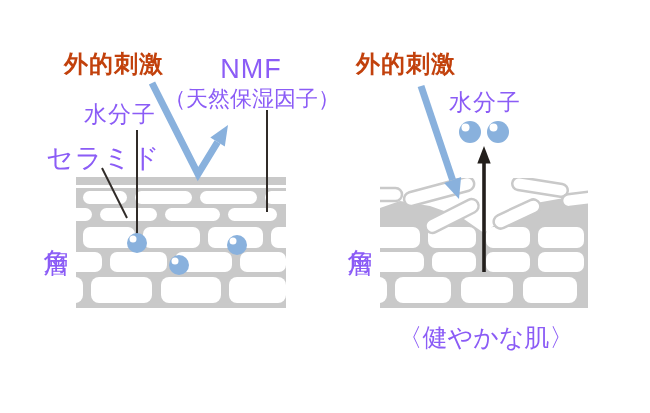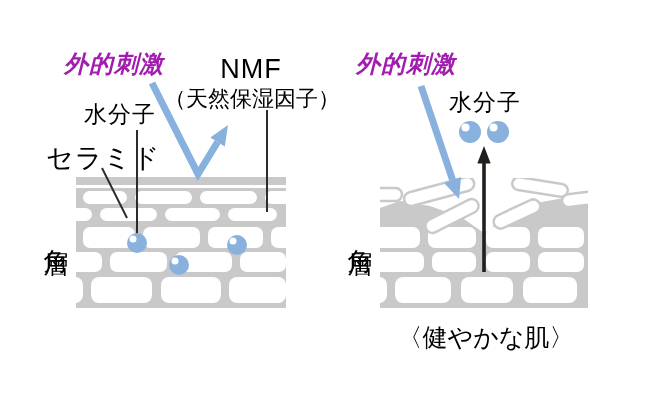--- a/index.html
+++ b/index.html
@@ -1,22 +1,22 @@
 <!DOCTYPE html>
 <html><head>
 <meta charset="utf-8">
 <style>
   html,body{margin:0;padding:0;background:#ffffff;}
   .stage{
     position:relative;width:650px;height:413px;background:#ffffff;overflow:hidden;
     font-family:"Liberation Sans","DejaVu Sans",sans-serif;color:#302B28;
   }
   .stage svg{position:absolute;left:0;top:0;}
-  .lbl{position:absolute;white-space:nowrap;color:#000000;}
-  .lbl-blue{color:#a21caf;font-weight:700;font-style:italic;}
+  .lbl{position:absolute;white-space:nowrap;color:#8b5cf6;}
+  .lbl-blue{color:#c2410c;font-weight:700;}
   .ext-left{left:64px;top:48px;font-size:24px;letter-spacing:1px;}
   .ext-right{left:356px;top:48px;font-size:24px;letter-spacing:1px;}
   .nmf{left:172px;top:54px;width:158px;text-align:center;font-size:27px;letter-spacing:1px;font-weight:500;}
   .nmf-sub{left:164px;top:84px;width:174px;text-align:center;font-size:22px;}
   .water-left{left:84px;top:99px;font-size:23px;letter-spacing:1px;}
   .water-right{left:449px;top:87px;font-size:23px;letter-spacing:1px;}
   .ceramide{left:46px;top:140px;font-size:27px;letter-spacing:1px;}
   .kakusou{font-size:25px;writing-mode:vertical-rl;text-orientation:upright;letter-spacing:4px;line-height:1.1;}
   .kakusou-left{left:42px;top:229px;}
   .kakusou-right{left:346px;top:229px;}

